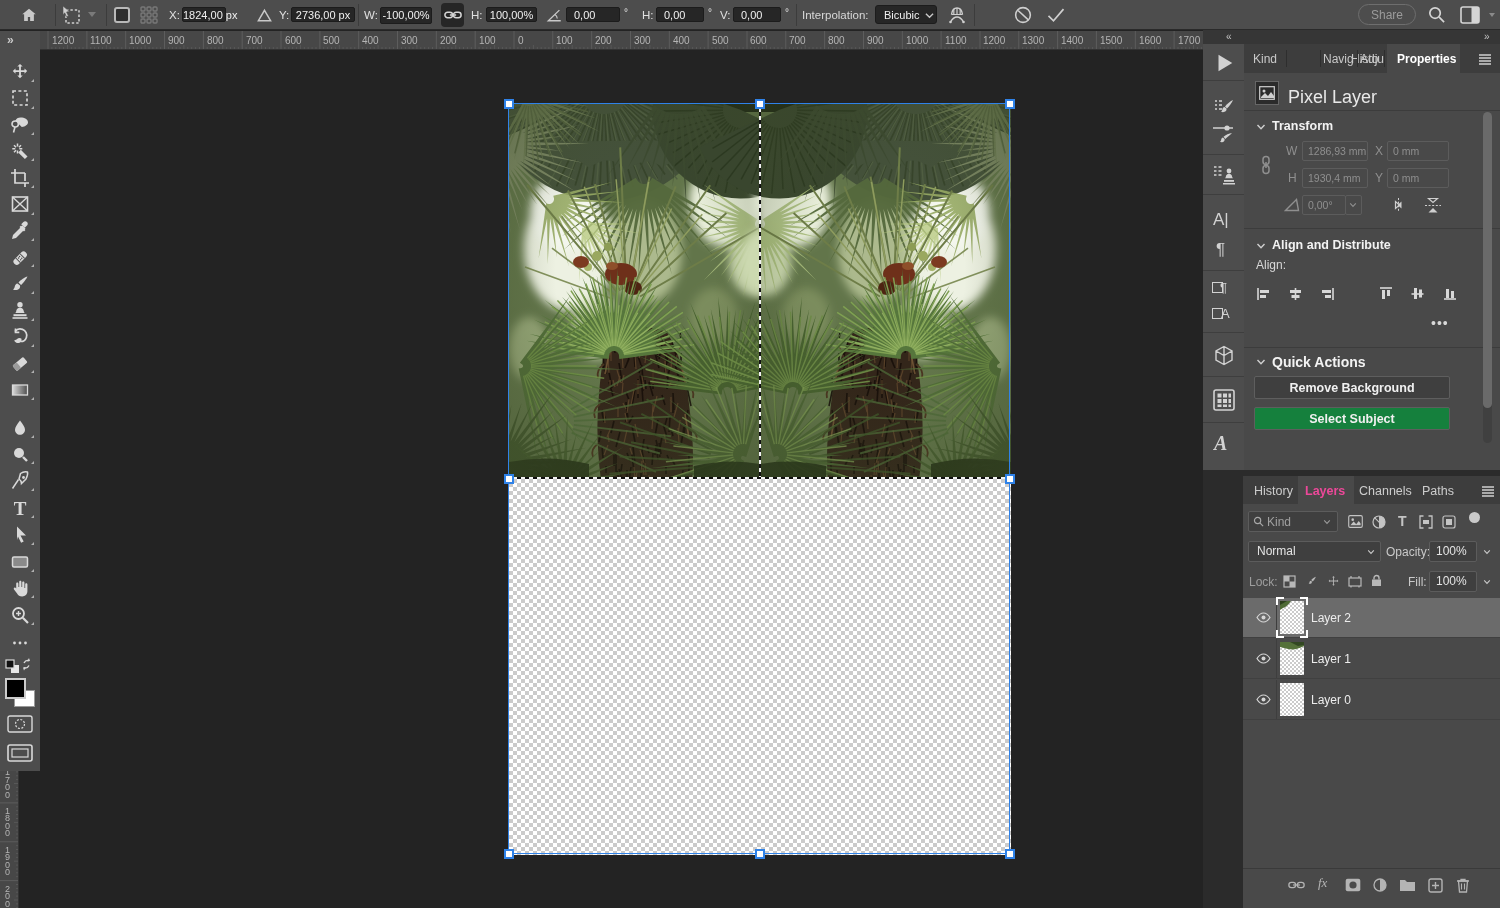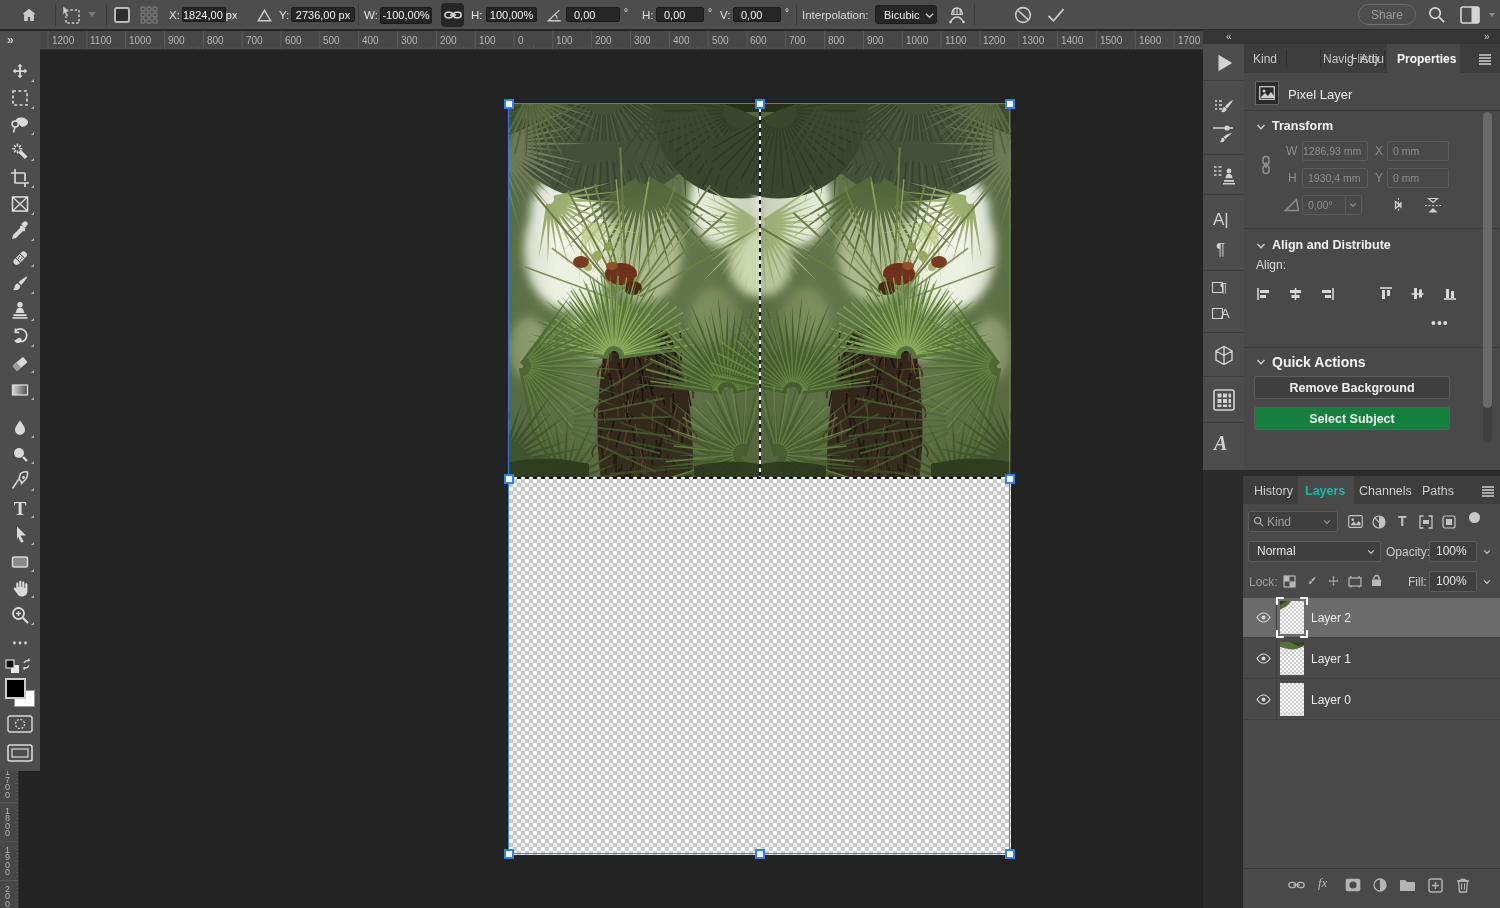--- a/index.html
+++ b/index.html
@@ -463,28 +463,28 @@
 <svg width="14" height="12" viewBox="0 0 14 12" style="position:absolute;left:1478px;top:53px" xmlns="http://www.w3.org/2000/svg">
     <path d="M1 2h12M1 5h12M1 8h12M1 11h12" stroke="#d0d0d0" stroke-width="1.5"></path>
   </svg>
 <div style="position:absolute;left:1244px;top:73px;width:256px;height:397px;background:#494949"></div>
 <div style="position:absolute;left:1255px;top:81px;width:24px;height:24px;background:#2b2b2b;border:1px solid #666;box-sizing:border-box"></div>
       <svg width="16" height="14" viewBox="0 0 16 14" style="position:absolute;left:1259px;top:86px" xmlns="http://www.w3.org/2000/svg">
         <rect x="0.7" y="0.7" width="14.6" height="12.6" stroke="#cfcfcf" stroke-width="1.2" fill="none"></rect>
         <circle cx="5" cy="5" r="1.5" fill="#cfcfcf"></circle>
     <path d="M2 11l4-4 3 3 3-4 3 4v2H2z" fill="#cfcfcf"></path>
   </svg>
-<div style="position:absolute;left:1288px;top:87px;color:#e8e8e8;font-size:13px">Pixel Layer</div>
+<div style="position:absolute;left:1288px;top:87px;color:#e8e8e8;font-size:18px">Pixel Layer</div>
 <div style="position:absolute;left:1244px;top:110px;width:256px;height:1px;background:#3c3c3c"></div>
 <svg width="10" height="10" viewBox="0 0 10 10" style="position:absolute;left:1256px;top:122px" xmlns="http://www.w3.org/2000/svg">
     <path d="M1.5 3l3.5 3.8L8.5 3" stroke="#cfcfcf" stroke-width="1.4" fill="none"></path>
   </svg>
 <div style="position:absolute;left:1272px;top:119px;color:#f2f2f2;font-size:12.5px;font-weight:bold">Transform</div>
 <div style="position:absolute;left:1286px;top:144px;color:#8f8f8f;font-size:12px">W</div>
-<div style="position:absolute;left:1302px;top:141px;width:66px;height:20px;border:1px solid #5c5c5c;border-radius:2px;color:#8f8f8f;font-size:10.5px;line-height:18px;box-sizing:border-box;white-space:nowrap;overflow:hidden">1286,93 mm</div>
+<div style="position:absolute;left:1302px;top:141px;width:66px;height:20px;border:1px solid #5c5c5c;border-radius:2px;color:#8f8f8f;font-size:10.5px;line-height:18px;padding-left:5px;box-sizing:border-box;white-space:nowrap;overflow:hidden">1286,93 mm</div>
 <div style="position:absolute;left:1375px;top:144px;color:#8f8f8f;font-size:12px">X</div>
 <div style="position:absolute;left:1387px;top:141px;width:62px;height:20px;border:1px solid #5c5c5c;border-radius:2px;color:#8f8f8f;font-size:10.5px;line-height:18px;padding-left:5px;box-sizing:border-box;white-space:nowrap;overflow:hidden">0 mm</div>
 <div style="position:absolute;left:1288px;top:171px;color:#8f8f8f;font-size:12px">H</div>
 <div style="position:absolute;left:1302px;top:168px;width:66px;height:20px;border:1px solid #5c5c5c;border-radius:2px;color:#8f8f8f;font-size:10.5px;line-height:18px;padding-left:5px;box-sizing:border-box;white-space:nowrap;overflow:hidden">1930,4 mm</div>
 <div style="position:absolute;left:1375px;top:171px;color:#8f8f8f;font-size:12px">Y</div>
 <div style="position:absolute;left:1387px;top:168px;width:62px;height:20px;border:1px solid #5c5c5c;border-radius:2px;color:#8f8f8f;font-size:10.5px;line-height:18px;padding-left:5px;box-sizing:border-box;white-space:nowrap;overflow:hidden">0 mm</div>
 <svg width="14" height="20" viewBox="0 0 14 20" style="position:absolute;left:1259px;top:155px" xmlns="http://www.w3.org/2000/svg">
       <g stroke="#8f8f8f" stroke-width="1.5" fill="none">
       <rect x="4" y="1.5" width="6" height="8" rx="3"></rect>
       <rect x="4" y="10.5" width="6" height="8" rx="3"></rect>
@@ -551,21 +551,21 @@
     <path d="M1.5 3l3.5 3.8L8.5 3" stroke="#cfcfcf" stroke-width="1.4" fill="none"></path>
   </svg>
 <div style="position:absolute;left:1272px;top:354px;color:#f2f2f2;font-size:14px;font-weight:bold">Quick Actions</div>
 <div style="position:absolute;left:1254px;top:376px;width:196px;height:23px;background:#3f3f3f;border:1px solid #5e5e5e;border-radius:2px;color:#f0f0f0;font-size:12.5px;font-weight:bold;text-align:center;line-height:22px;box-sizing:border-box">Remove Background</div>
 <div style="position:absolute;left:1254px;top:407px;width:196px;height:23px;background:#15803d;border:1px solid #5e5e5e;border-radius:2px;color:#f0f0f0;font-size:12.5px;font-weight:bold;text-align:center;line-height:22px;box-sizing:border-box">Select Subject</div>
 <div style="position:absolute;left:1483px;top:112px;width:9px;height:331px;background:#404040;border-radius:5px"></div>
 <div style="position:absolute;left:1483px;top:112px;width:9px;height:296px;background:#6a6a6a;border-radius:5px"></div>
 <div style="position:absolute;left:1243px;top:476px;width:257px;height:28px;background:#3d3d3d"></div>
 <div style="position:absolute;left:1298px;top:476px;width:56px;height:28px;background:#494949"></div>
 <div style="position:absolute;left:1254px;top:484px;color:#cdcdcd;font-size:12.5px;font-weight:normal">History</div>
-<div style="position:absolute;left:1305px;top:484px;color:#14b8a6;font-size:12.5px;font-weight:bold">Layers</div>
+<div style="position:absolute;left:1305px;top:484px;color:#ec4899;font-size:12.5px;font-weight:bold">Layers</div>
 <div style="position:absolute;left:1359px;top:484px;color:#cdcdcd;font-size:12.5px;font-weight:normal">Channels</div>
 <div style="position:absolute;left:1422px;top:484px;color:#cdcdcd;font-size:12.5px;font-weight:normal">Paths</div>
 <svg width="14" height="12" viewBox="0 0 14 12" style="position:absolute;left:1481px;top:485px" xmlns="http://www.w3.org/2000/svg">
     <path d="M1 2h12M1 5h12M1 8h12M1 11h12" stroke="#d0d0d0" stroke-width="1.5"></path>
   </svg>
 <div style="position:absolute;left:1243px;top:504px;width:257px;height:404px;background:#494949"></div>
 <div style="position:absolute;left:1248px;top:511px;width:90px;height:21px;background:#3f3f3f;border:1px solid #5c5c5c;border-radius:2px;box-sizing:border-box"></div>
       <svg width="11" height="11" viewBox="0 0 12 12" style="position:absolute;left:1253px;top:516px" xmlns="http://www.w3.org/2000/svg">
     <circle cx="5" cy="5" r="3.4" stroke="#a8a8a8" stroke-width="1.3" fill="none"></circle>
     <path d="M7.5 7.5L11 11" stroke="#a8a8a8" stroke-width="1.3"></path>

